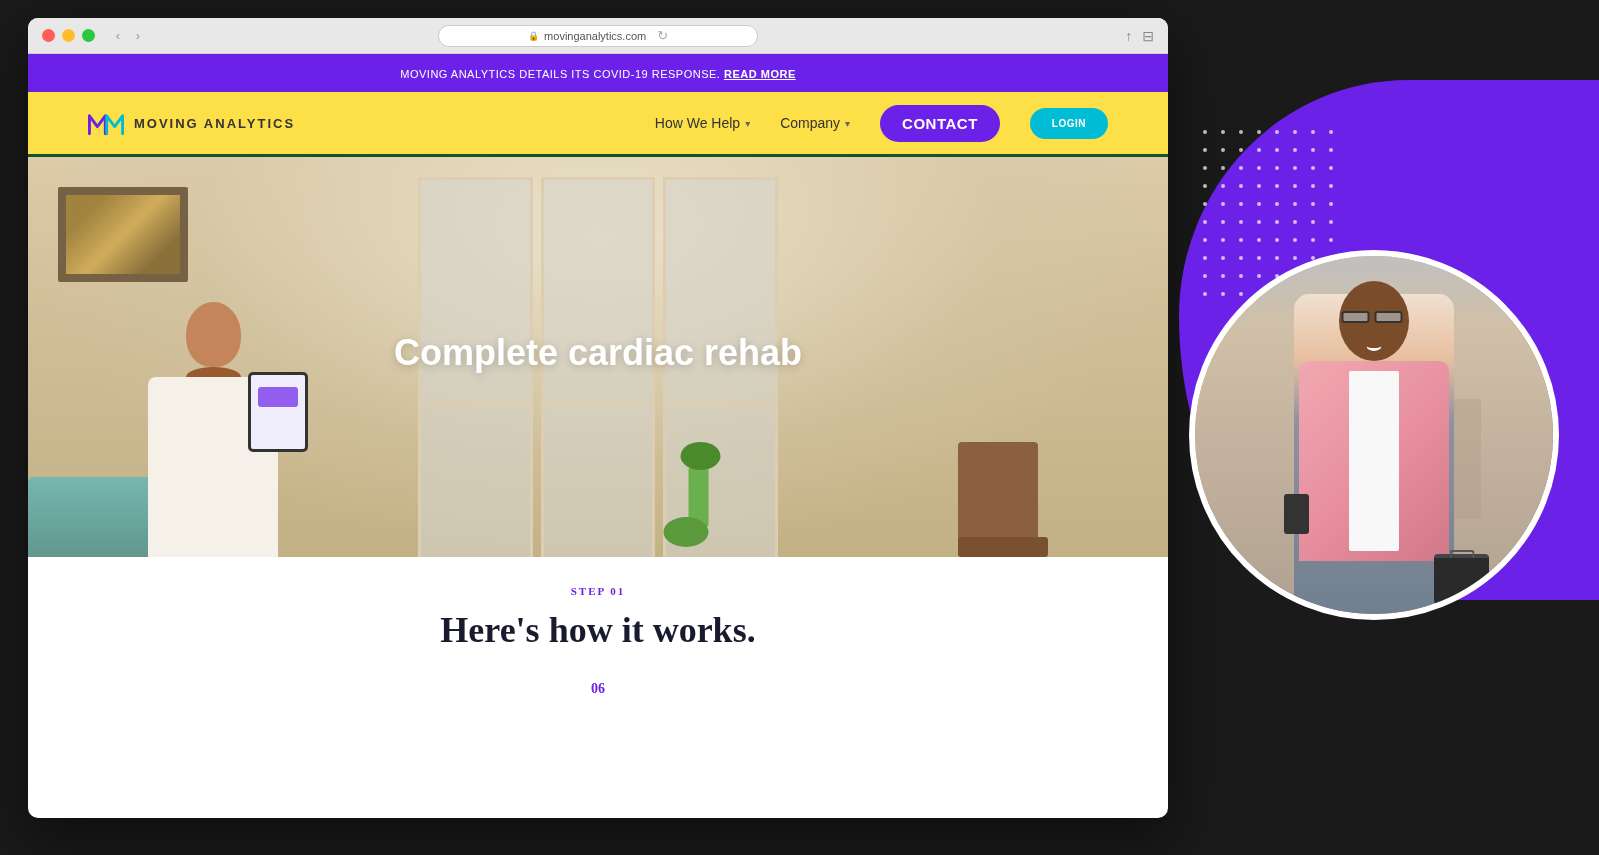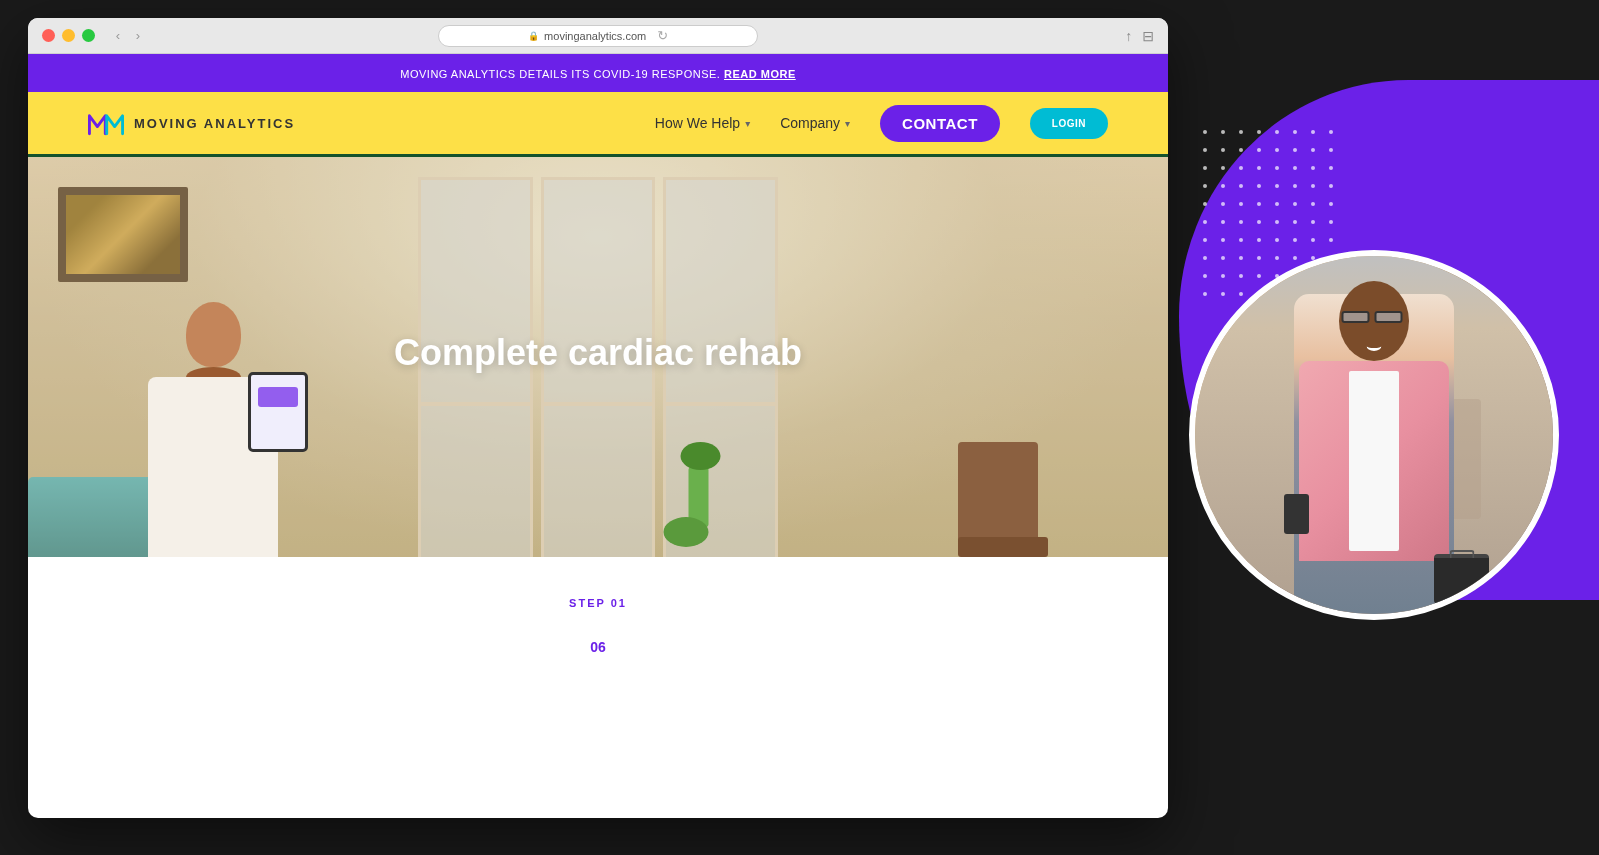--- a/index.html
+++ b/index.html
@@ -290,22 +290,23 @@
       font-size: 12px;
       font-weight: 700;
       letter-spacing: 1px;
       cursor: pointer;
       text-transform: uppercase;
     }
 
     
     .lower-section {
       background: #fff;
-      padding: 40px 60px 20px;
+      padding: 28px 60px 20px;
       text-align: center;
+      font-family: Liberation Serif, serif;
     }
 
     .step-label {
       color: #6b21e8;
       font-size: 11px;
       font-weight: 700;
       letter-spacing: 2px;
       text-transform: uppercase;
       margin-bottom: 12px;
     }
@@ -473,20 +474,21 @@
 
       <div class="hero-content">
         <h1 class="hero-title">
           <span>Complete cardiac rehab</span><br>
         </h1>
       </div>
     </div>
 
     <div class="lower-section">
       <div class="step-label">STEP 01</div>
+      <h2 class="section-title">Here's how it works.</h2>
       <div class="section-number">06</div>
     </div>
   </div>
 </div>
 
 <div class="deco-blob"></div>
 
 <div class="deco-dots">
 
 <div class="dot"></div>

